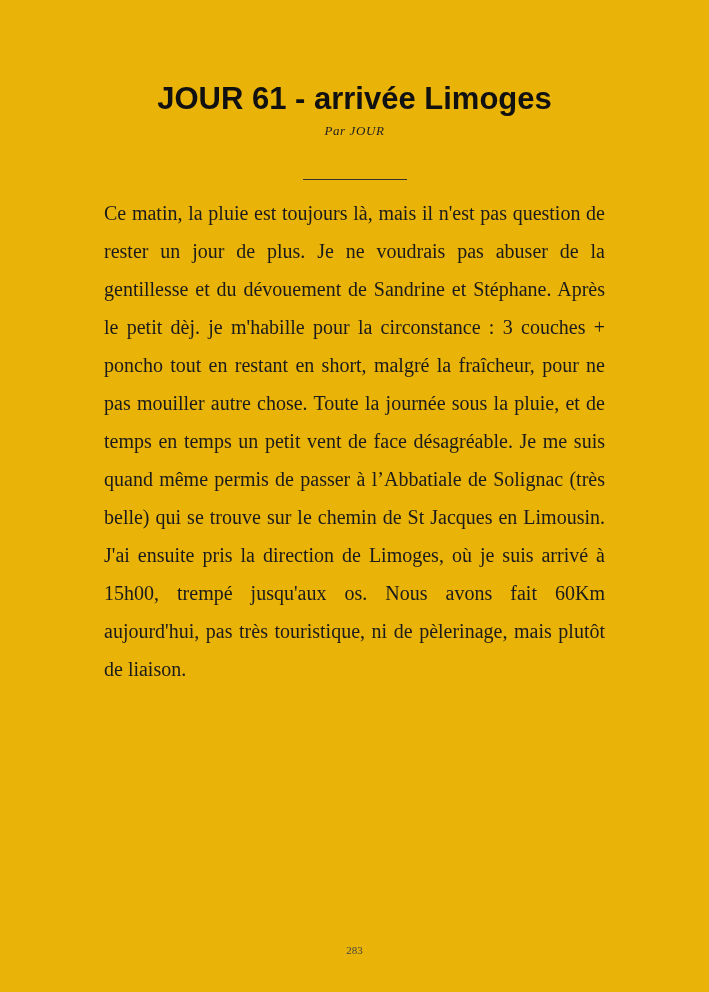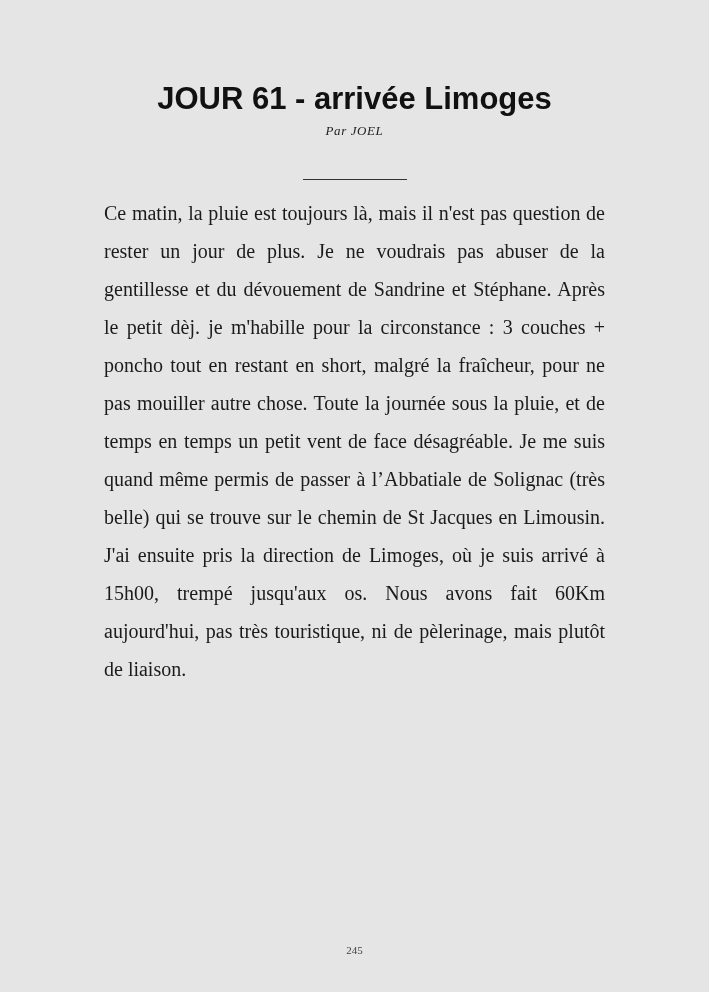--- a/index.html
+++ b/index.html
@@ -5,21 +5,21 @@
   html, body {
     margin: 0;
     padding: 0;
     background: #ffffff;
   }
   .page {
     position: relative;
     width: 709px;
     height: 992px;
     margin: 0 auto;
-    background: #e5e5e5;
+    background: #eab308;
     color: #1b1b1b;
     overflow: hidden;
     font-family: "Liberation Serif", serif;
   }
   .title {
     margin: 0;
     padding-top: 82px;
     text-align: center;
     font-family: "Liberation Sans", sans-serif;
     font-weight: 700;
@@ -61,21 +61,21 @@
     color: #444444;
   }
 </style>
 </head>
 <body>
 
 <div class="page">
 
   <h1 class="title">JOUR 61 - arrivée Limoges</h1>
 
-  <div class="byline">Par JOEL</div>
+  <div class="byline">Par JOUR</div>
 
   <div class="divider"></div>
 
   <p class="body-text">Ce matin, la pluie est toujours là, mais il n'est pas question de rester un jour de plus. Je ne voudrais pas abuser de la gentillesse et du dévouement de Sandrine et Stéphane. Après le petit dèj. je m'habille pour la circonstance : 3 couches + poncho tout en restant en short, malgré la fraîcheur, pour ne pas mouiller autre chose. Toute la journée sous la pluie, et de temps en temps un petit vent de face désagréable. Je me suis quand même permis de passer à l’Abbatiale de Solignac (très belle) qui se trouve sur le chemin de St Jacques en Limousin. J'ai ensuite pris la direction de Limoges, où je suis arrivé à 15h00, trempé jusqu'aux os. Nous avons fait 60Km aujourd'hui, pas très touristique, ni de pèlerinage, mais plutôt de liaison.</p>
 
-  <div class="page-number">245</div>
+  <div class="page-number">283</div>
 
 </div>
 
 </body></html>

